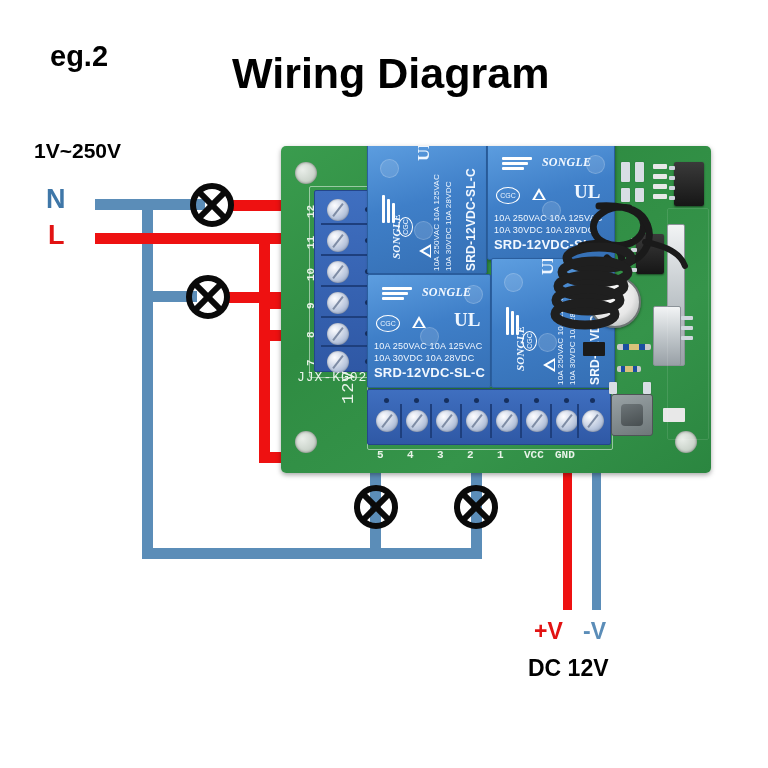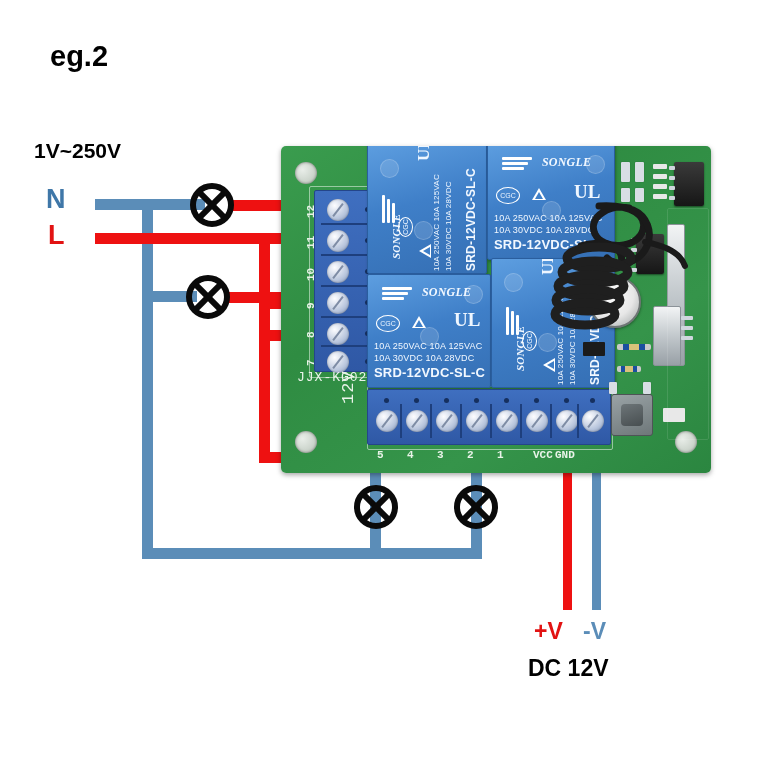--- a/index.html
+++ b/index.html
@@ -107,20 +107,21 @@
   #antenna{position:absolute;left:0;top:0;width:430px;height:327px;pointer-events:none;}
   .boardlbl{position:absolute;color:#eaf4ea;font-family:"Liberation Mono",monospace;
             font-size:13px;letter-spacing:1px;}
 </style>
 </head>
 <body>
 
 <div id="stage">
 
   <div class="lbl" id="eg-label">eg.2</div>
+  <div class="lbl" id="title">Wiring Diagram</div>
   <div class="lbl" id="volt-range">1V~250V</div>
   <div class="lbl" id="n-label">N</div>
   <div class="lbl" id="l-label">L</div>
   <div class="lbl" id="plusv">+V</div>
   <div class="lbl" id="minusv">-V</div>
   <div class="lbl" id="dc12v">DC 12V</div>
 
   <div class="wire blue" style="left:95px;top:199px;width:110px;height:11px;"></div>
 
   <div class="wire blue" style="left:142px;top:199px;width:11px;height:355px;"></div>
@@ -332,21 +333,21 @@
       <div class="tbsep" style="left:152px;top:14px;width:2px;height:34px;"></div>
       <div class="tbsep" style="left:182px;top:14px;width:2px;height:34px;"></div>
       <div class="tbsep" style="left:209px;top:14px;width:2px;height:34px;"></div>
     </div>
 
     <div class="tnum" style="left:96px;top:303px;">5</div>
     <div class="tnum" style="left:126px;top:303px;">4</div>
     <div class="tnum" style="left:156px;top:303px;">3</div>
     <div class="tnum" style="left:186px;top:303px;">2</div>
     <div class="tnum" style="left:216px;top:303px;">1</div>
-    <div class="tnum" style="left:252px;top:303px;">VCC</div>
+    <div class="tnum" style="left:243px;top:303px;">VCC</div>
     <div class="tnum" style="left:274px;top:303px;">GND</div>
 
     <div class="pad" style="left:340px;top:16px;width:9px;height:20px;"></div>
     <div class="pad" style="left:354px;top:16px;width:9px;height:20px;"></div>
     <div class="pad" style="left:340px;top:42px;width:9px;height:14px;"></div>
     <div class="pad" style="left:354px;top:42px;width:9px;height:14px;"></div>
 
     <div class="smdw" style="left:372px;top:18px;width:14px;height:5px;"></div>
     <div class="smdw" style="left:372px;top:28px;width:14px;height:5px;"></div>
     <div class="smdw" style="left:372px;top:38px;width:14px;height:5px;"></div>

